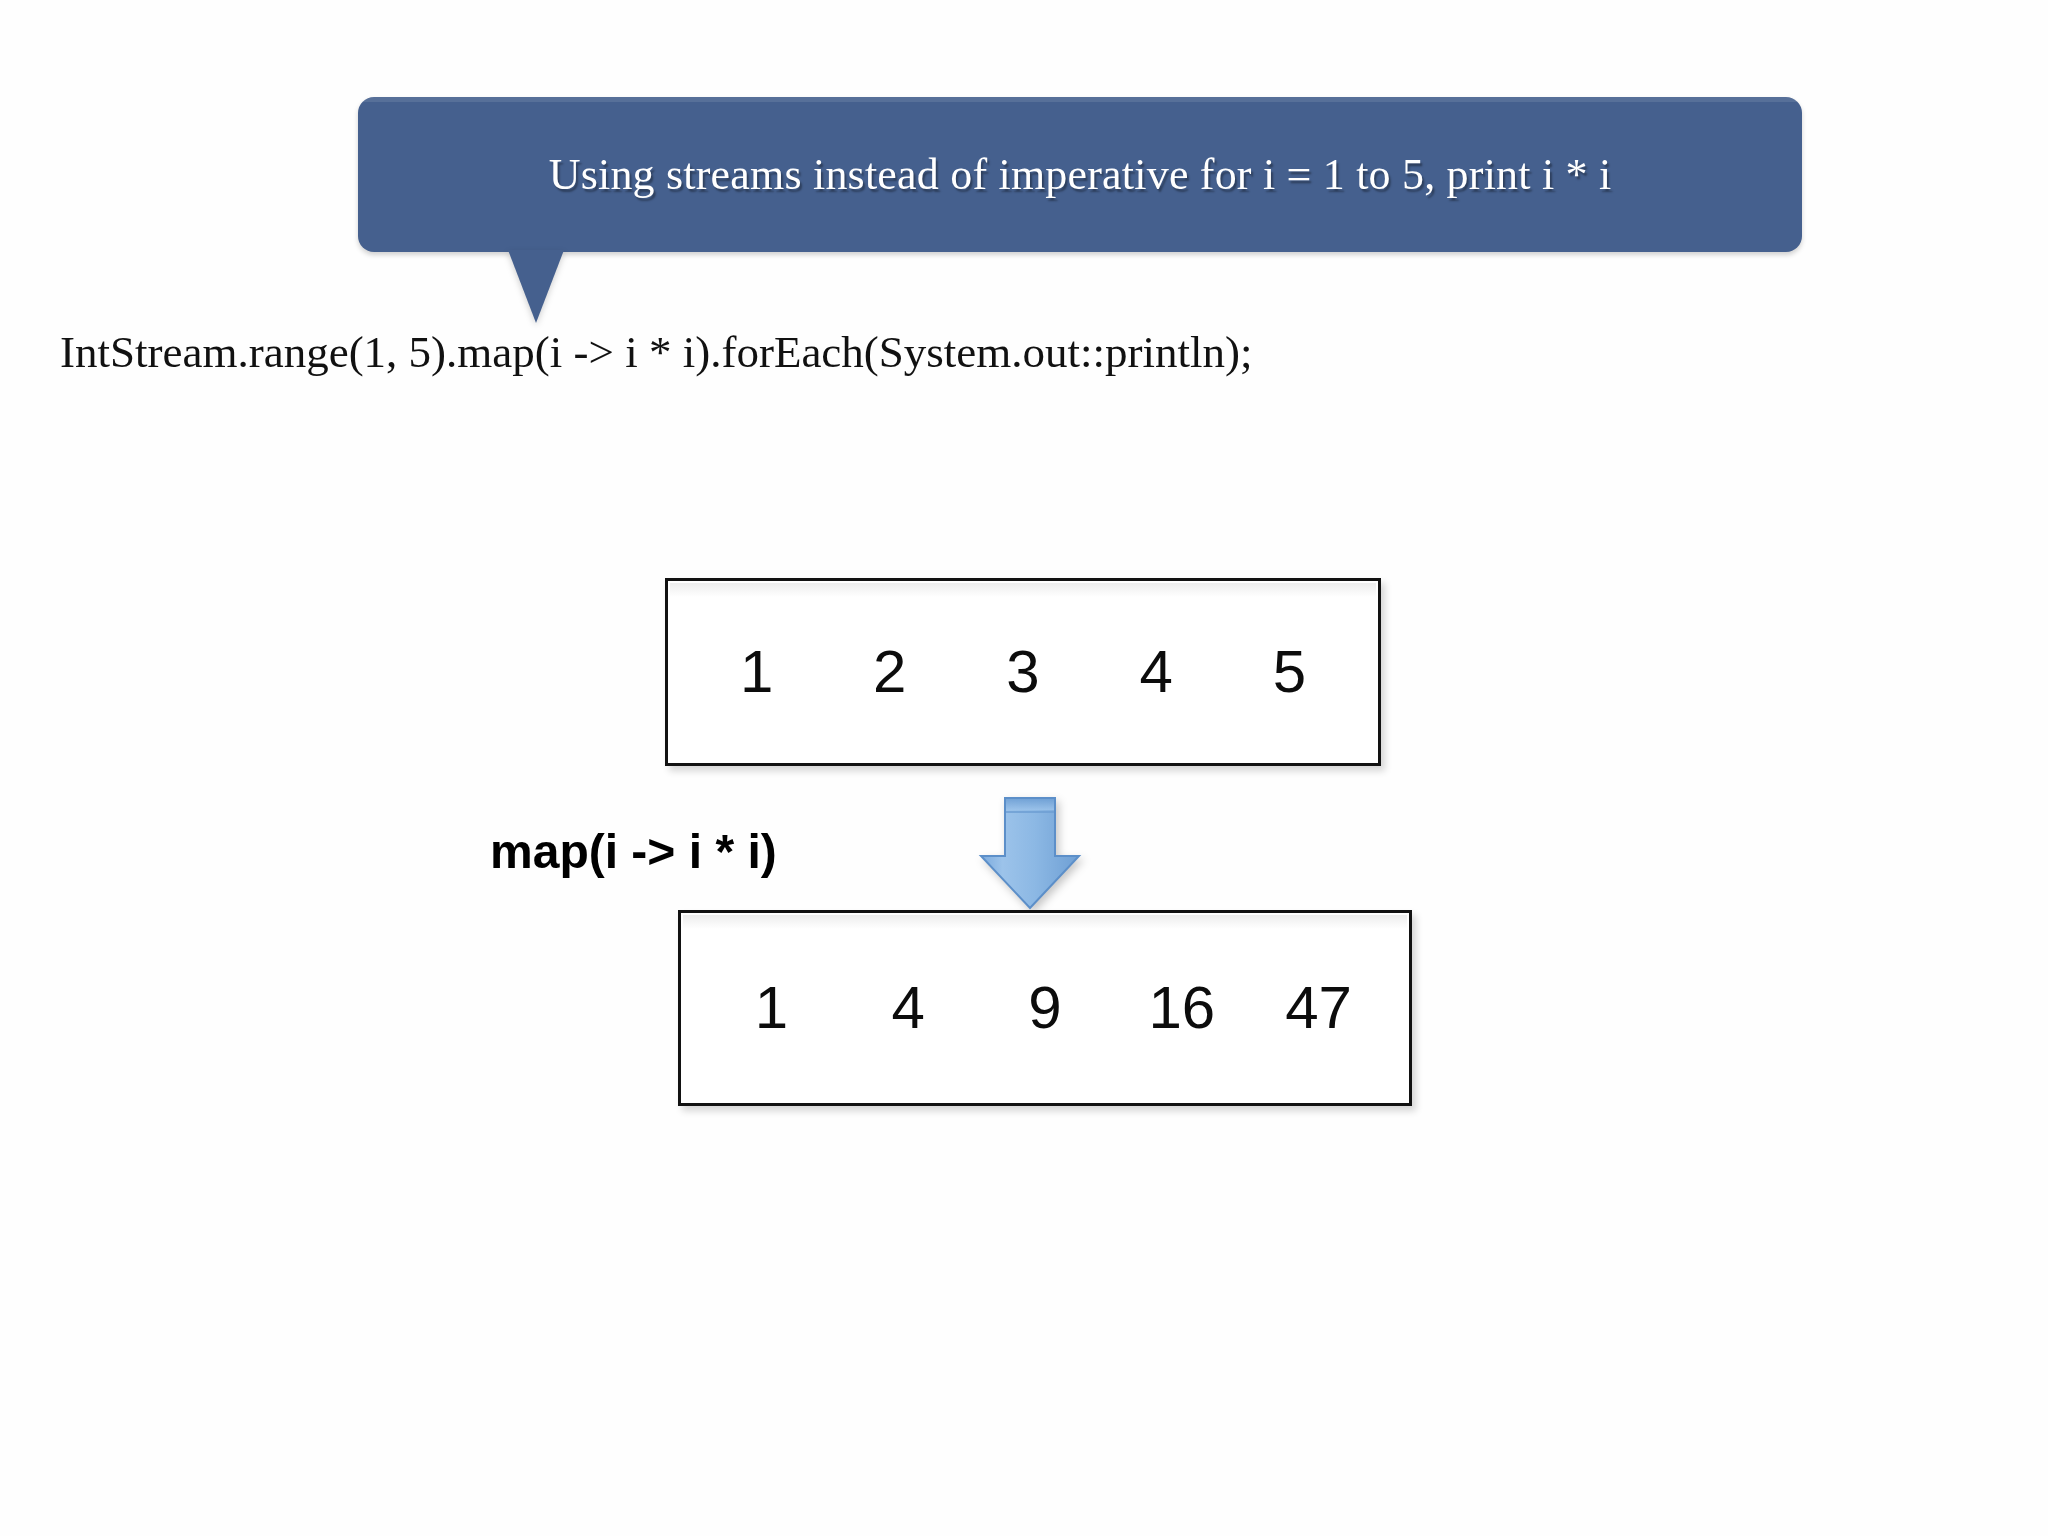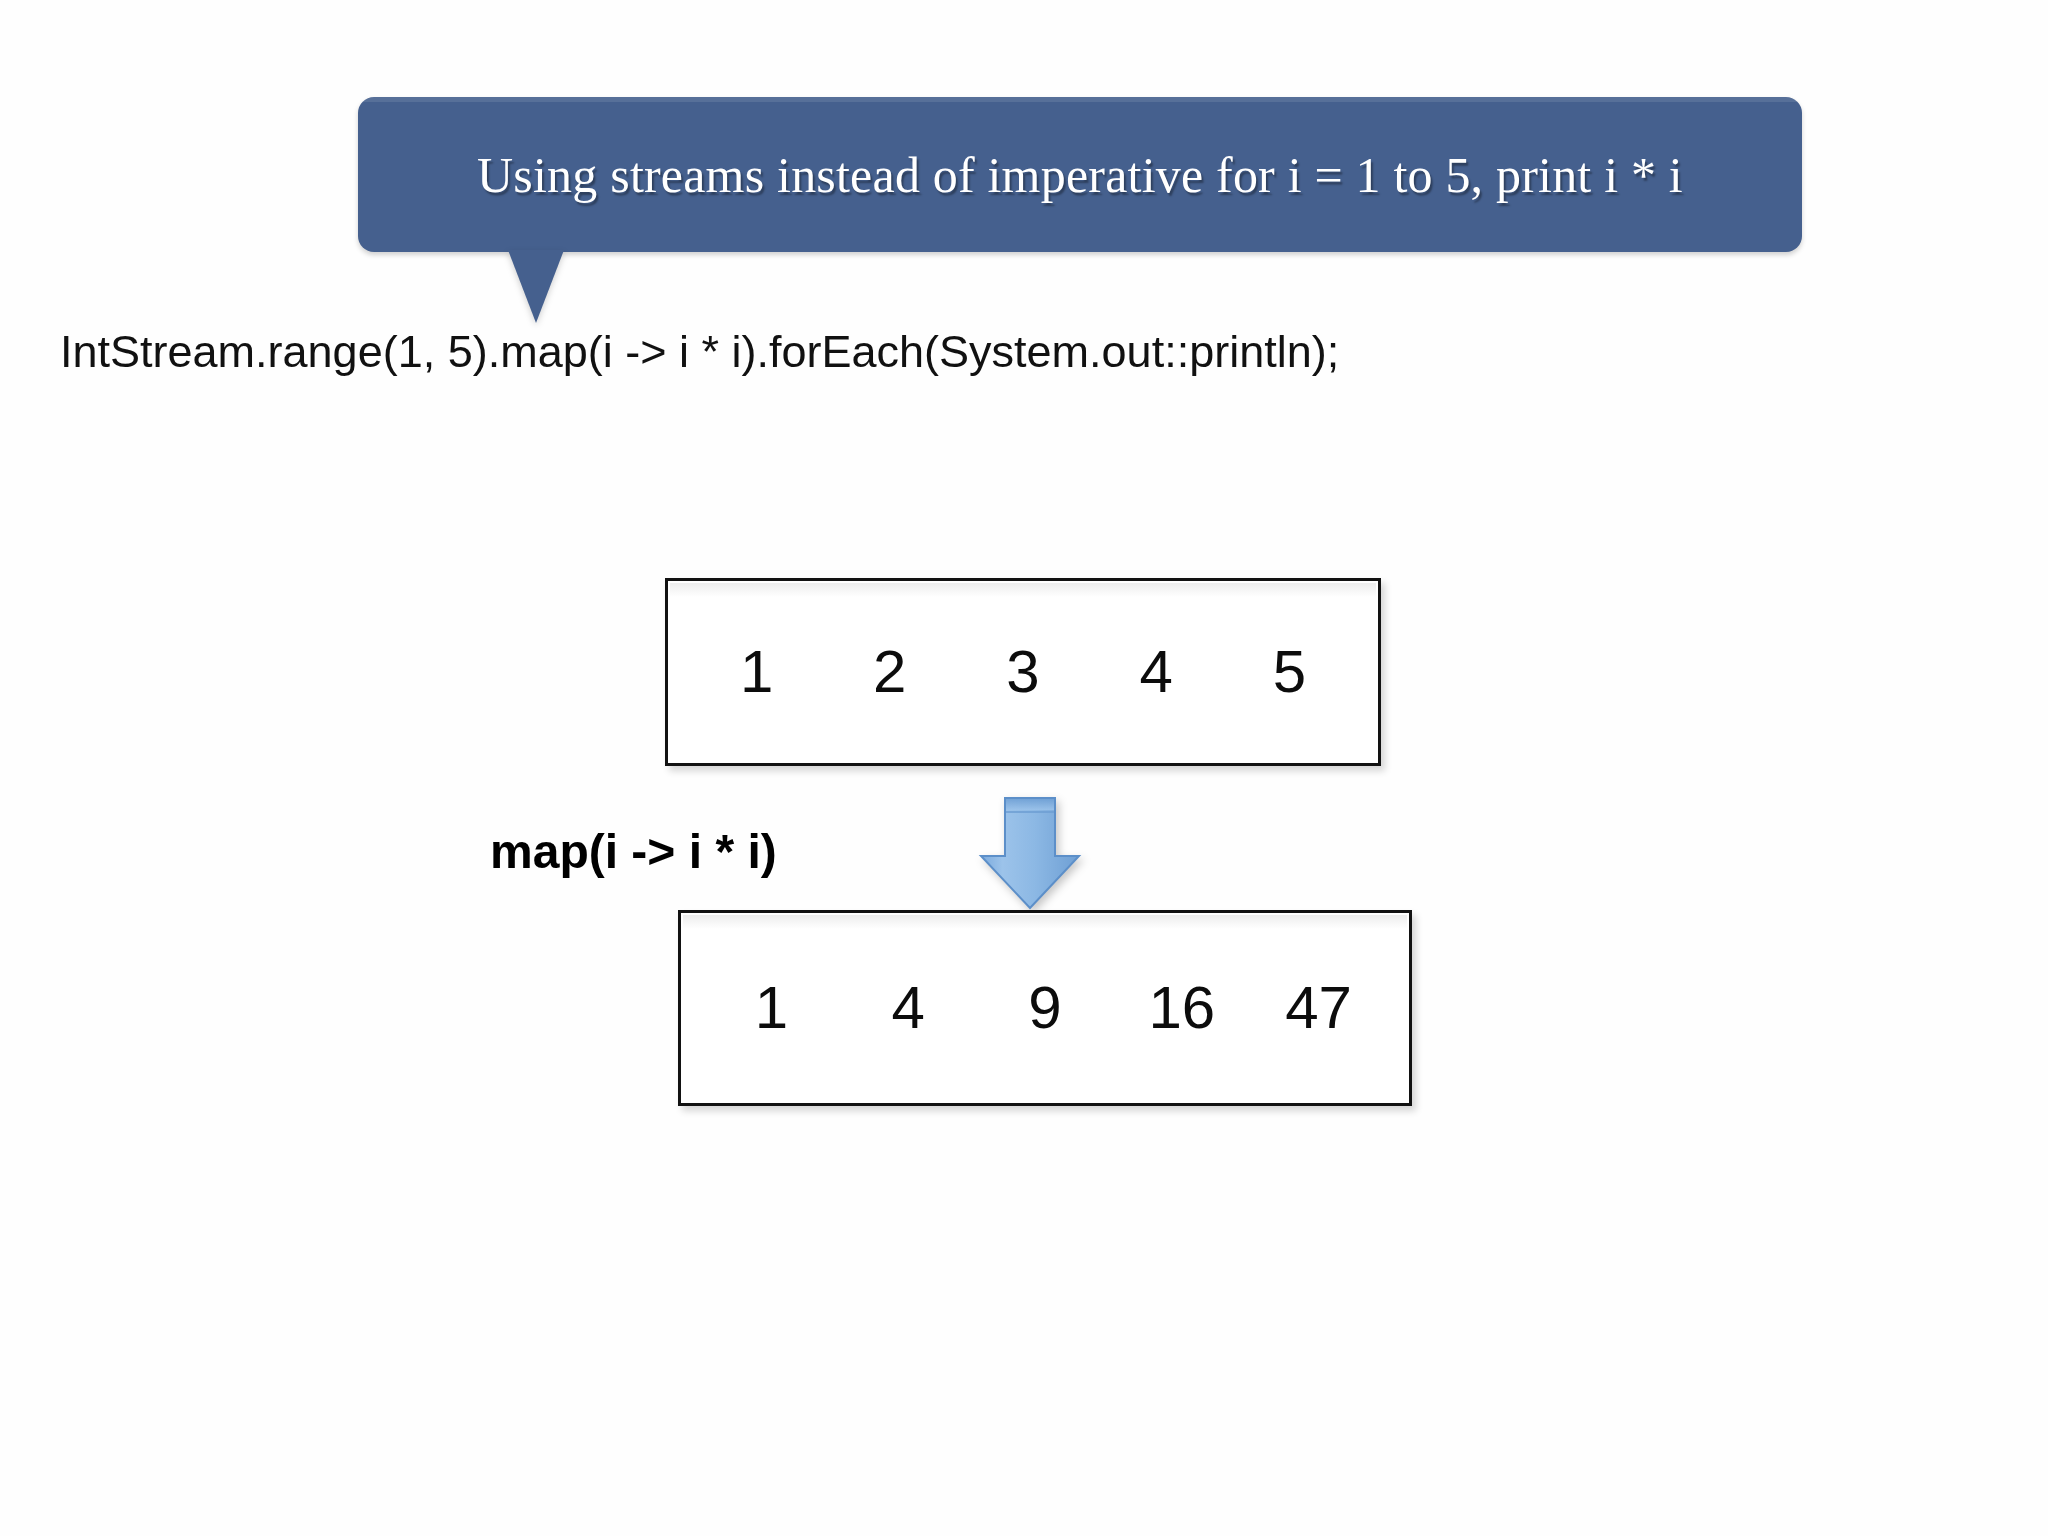--- a/index.html
+++ b/index.html
@@ -42,21 +42,21 @@
     background: rgba(255,255,255,0.10);
   }
   .callout-text {
     position: absolute;
     left: 0; right: 0; top: 0; bottom: 0;
     display: flex;
     align-items: center;
     justify-content: center;
     color: #ffffff;
     font-family: "Liberation Serif", serif;
-    font-size: 50px;
+    font-size: 44px;
     letter-spacing: 0.2px;
     text-shadow: 2px 3px 2px rgba(0,0,0,0.35);
     white-space: nowrap;
     padding: 0 40px;
     box-sizing: border-box;
   }
   .callout-tail {
     position: absolute;
     left: 508px;
     top: 250px;
@@ -66,21 +66,21 @@
     border-right: 28px solid transparent;
     border-top: 73px solid #45608E;
     filter: drop-shadow(0 3px 3px rgba(0,0,0,0.18));
   }
 
   
   .code-line {
     position: absolute;
     left: 60px;
     top: 326px;
-    font-family: Liberation Sans, sans-serif;
+    font-family: Liberation Serif, serif;
     font-size: 45px;
     color: #111111;
     letter-spacing: 0px;
     white-space: nowrap;
   }
 
   
   .value-box {
     position: absolute;
     box-sizing: border-box;

